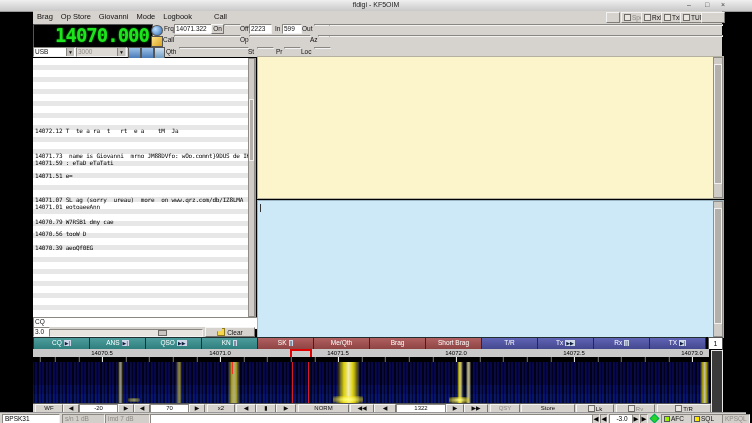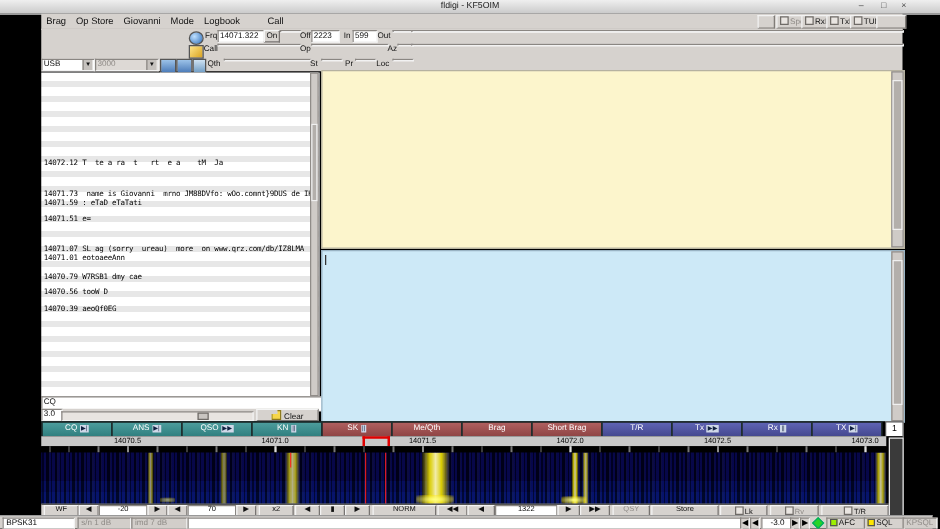--- a/index.html
+++ b/index.html
@@ -115,20 +115,21 @@
     <span class="menuitem" style="margin-left:14px;">Call</span>
     <div class="tb-box grayed" style="left:573px;width:8px;"></div>
     <div class="tb-box grayed" style="left:588px;"><span class="chk"></span><span>Spot</span></div>
     <div class="tb-box" style="left:608px;"><span class="chk"></span><span>RxID</span></div>
     <div class="tb-box" style="left:628px;"><span class="chk"></span><span>TxID</span></div>
     <div class="tb-box" style="left:647px;"><span class="chk"></span><span>TUNE</span></div>
     <div class="tb-box" style="left:668px;width:18px;"></div>
   </div>
 
   <div class="abs" id="toppanel">
+    <div class="abs" id="freqdisp">14070.000</div>
 
     <div class="abs iconbtn globe" style="left:118px;top:2px;width:10px;height:9px;"></div>
     <div class="abs lbl" style="left:131px;top:1px;">Frq</div>
     <div class="abs field" style="left:141px;top:1px;width:34px;">14071.322</div>
     <div class="abs btn" style="left:178px;top:1px;width:11px;">On</div>
     <div class="abs field" style="left:191px;top:1px;width:13px;"></div>
     <div class="abs lbl" style="left:207px;top:1px;">Off</div>
     <div class="abs field" style="left:216px;top:1px;width:19px;">2223</div>
     <div class="abs lbl" style="left:242px;top:1px;">In</div>
     <div class="abs field" style="left:249px;top:1px;width:16px;">599</div>

